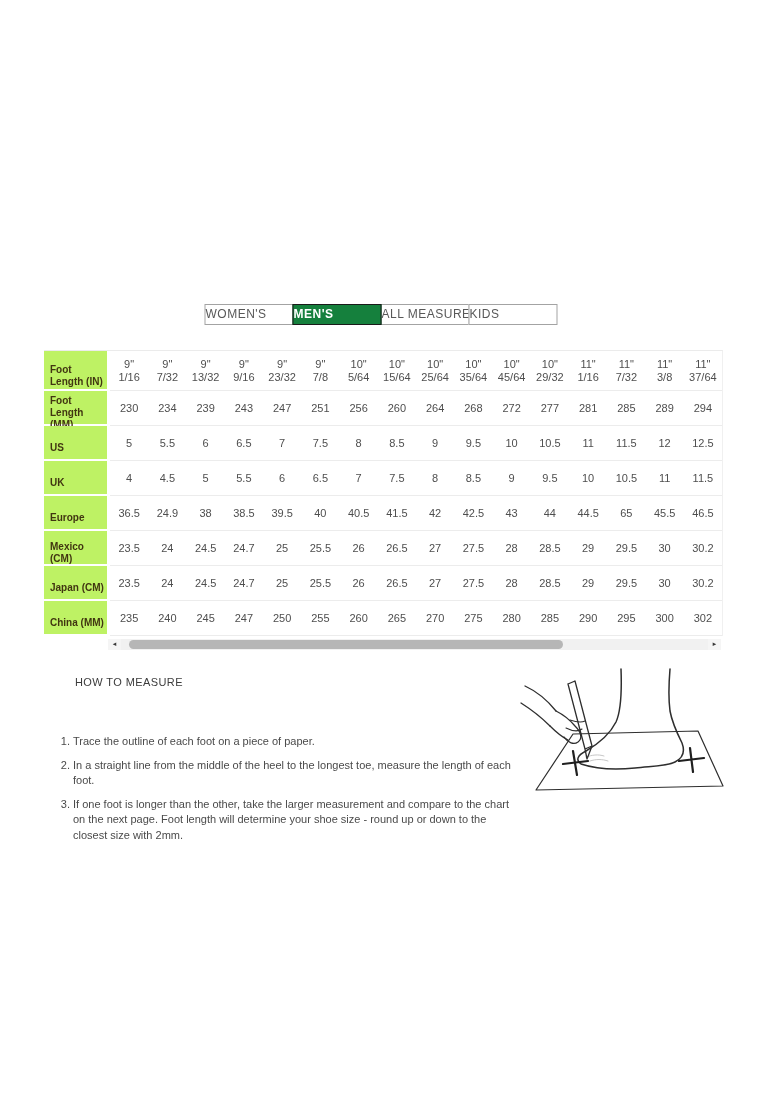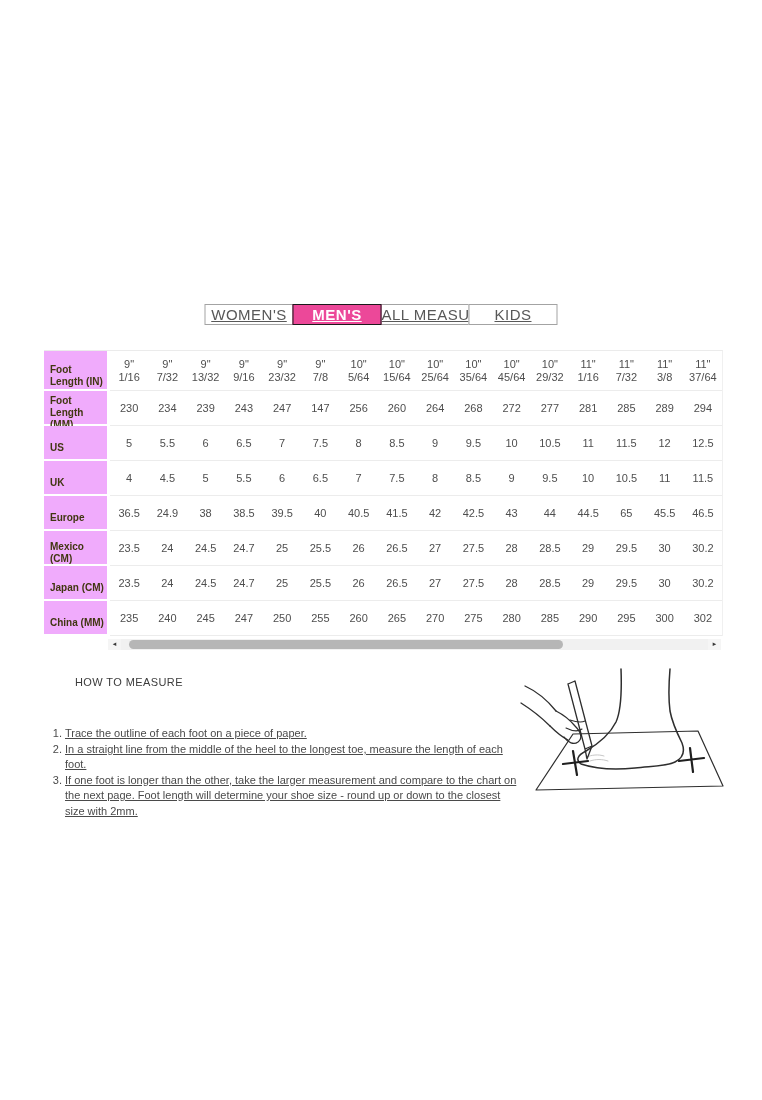--- a/index.html
+++ b/index.html
@@ -21,34 +21,32 @@
     position: absolute;
     top: 304px;
     left: 50%;
     transform: translateX(-50%);
     display: flex;
   }
   .tab {
     width: 87px;
     height: 19px;
     line-height: 19px;
-    text-align: center;
-    font-size: 15px;
+    font-size: 12px;
     letter-spacing: 0.5px;
     color: #585858;
     background: #ffffff;
     border: 1px solid #a3a3a3;
     margin-left: -1px;
     cursor: pointer;
     white-space: nowrap;
-    text-decoration: underline;
   }
   .tab:first-child { margin-left: 0; }
   .tab.active {
-    background: #ec4899;
+    background: #15803d;
     border-color: #1a1a1a;
     color: #ffffff;
     font-weight: bold;
     z-index: 1;
     position: relative;
   }
 
   
   .size-table {
     position: absolute;
@@ -59,21 +57,21 @@
     border-right: 1px solid #f0f0f0;
   }
   .trow {
     display: flex;
     height: 35px;
   }
   .trow.tall { height: 40px; }
   .lcell {
     flex: 0 0 63px;
     box-sizing: border-box;
-    background: #f0abfc;
+    background: #bef264;
     color: #413611;
     font-size: 10px;
     font-weight: bold;
     line-height: 12px;
     display: flex;
     align-items: center;
     padding: 13px 3px 2px 6px;
     margin: 0 3px 2px 0;
   }
   .dcell {
@@ -147,21 +145,21 @@
     position: absolute;
     top: 726px;
     left: 44px;
     width: 456px;
     margin: 0;
     padding-left: 21px;
     font-size: 11px;
     line-height: 15.5px;
     color: #4a4a4a;
   }
-  .htm-steps li { margin: 0; text-decoration: underline; }
+  .htm-steps li { margin: 8px; }
 
   
   .foot-illus {
     position: absolute;
     top: 656px;
     left: 520px;
     width: 242px;
     height: 152px;
   }
 </style>
@@ -213,21 +211,21 @@
         <div class="dcell">11"
 37/64</div>
       </div>
       <div class="trow">
         <div class="lcell">Foot Length (MM)</div>
         <div class="dcell">230</div>
         <div class="dcell">234</div>
         <div class="dcell">239</div>
         <div class="dcell">243</div>
         <div class="dcell">247</div>
-        <div class="dcell">147</div>
+        <div class="dcell">251</div>
         <div class="dcell">256</div>
         <div class="dcell">260</div>
         <div class="dcell">264</div>
         <div class="dcell">268</div>
         <div class="dcell">272</div>
         <div class="dcell">277</div>
         <div class="dcell">281</div>
         <div class="dcell">285</div>
         <div class="dcell">289</div>
         <div class="dcell">294</div>

